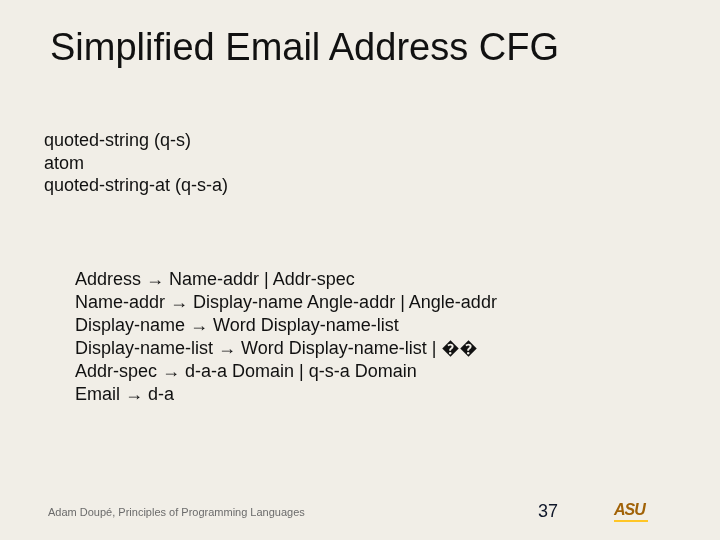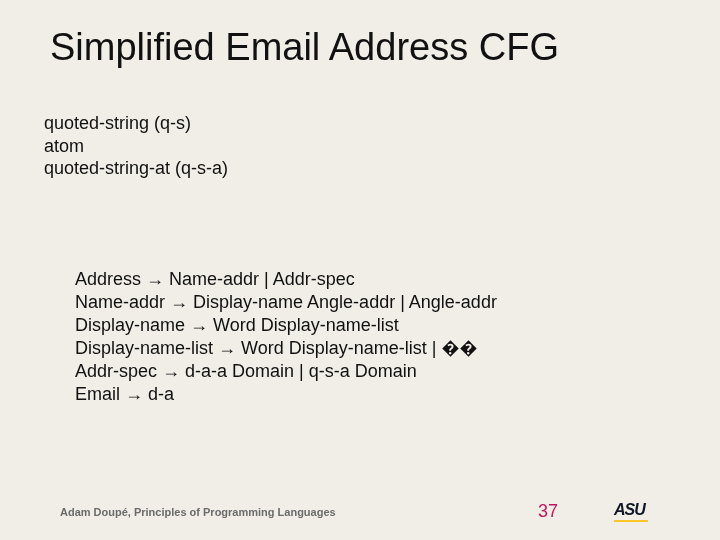--- a/index.html
+++ b/index.html
@@ -22,58 +22,57 @@
     position: absolute;
     left: 50px;
     top: 26px;
     font-size: 38px;
     font-weight: 400;
     letter-spacing: 0px;
   }
   .block1 {
     position: absolute;
     left: 44px;
-    top: 112px;
+    top: 129px;
     font-size: 18px;
     line-height: 1.25;
   }
   .block2 {
     position: absolute;
     left: 44px;
     top: 268px;
     font-size: 18px;
     line-height: 1.28;
     margin-left: 31px;
   }
   .footer-left {
     position: absolute;
-    left: 60px;
+    left: 48px;
     bottom: 22px;
     font-size: 11px;
     color: #6b6b6b;
-    font-weight: bold;
   }
   .page-num {
     position: absolute;
     right: 118px;
     bottom: 18px;
     font-size: 18px;
-    color: #be185d;
+    color: #0f172a;
   }
   .logo {
     position: absolute;
     right: 28px;
     bottom: 18px;
     font-family: Arial, sans-serif;
   }
   .logo .asu {
     font-weight: 900;
     font-style: italic;
     font-size: 16px;
-    color: #0f172a;
+    color: #a16207;
     letter-spacing: -1px;
   }
   .logo .bar {
     display: block;
     width: 34px;
     height: 2px;
     background: #ffc627;
     margin-top: 1px;
   }
   .line { white-space: pre; }

